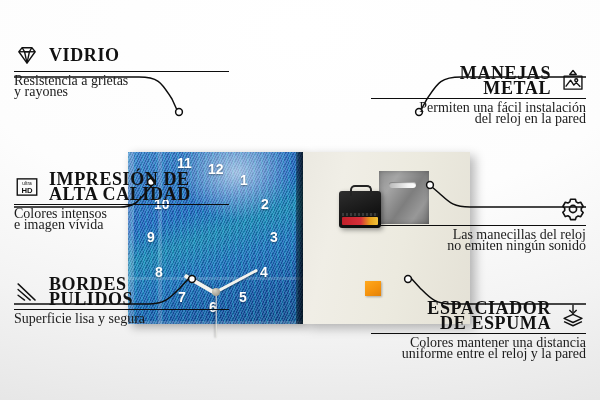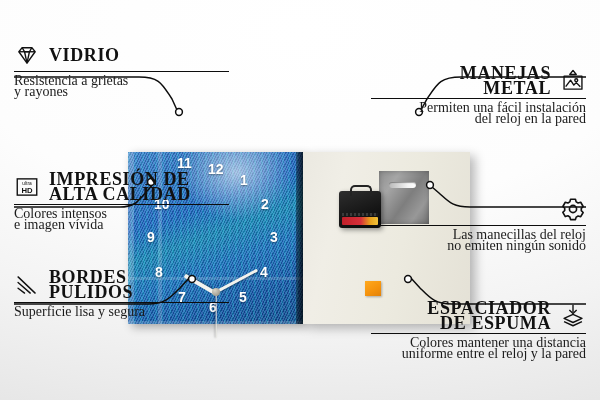--- a/index.html
+++ b/index.html
@@ -112,21 +112,21 @@
     text-transform:uppercase;
   }
   .feat-rule{height:1.4px;background:#0d0d0d;margin:3px 0 4px 0;}
   .feat-desc{
     font-family:Liberation Serif, serif;font-size:14px;line-height:10.6px;
     color:#1b1b1b;
   }
   
   #feature-vidrio{top:42px;}
   #feature-impresion{top:172px;}
-  #feature-bordes{top:270px;}
+  #feature-bordes{top:277px;}
   #feature-manejas{top:42px;}
   #feature-mecanismo{top:172px;}
   #feature-espaciador{top:277px;}
 </style>
 </head>
 <body>
 
 <div id="stage">
 
   <div id="product-shadow"></div>

